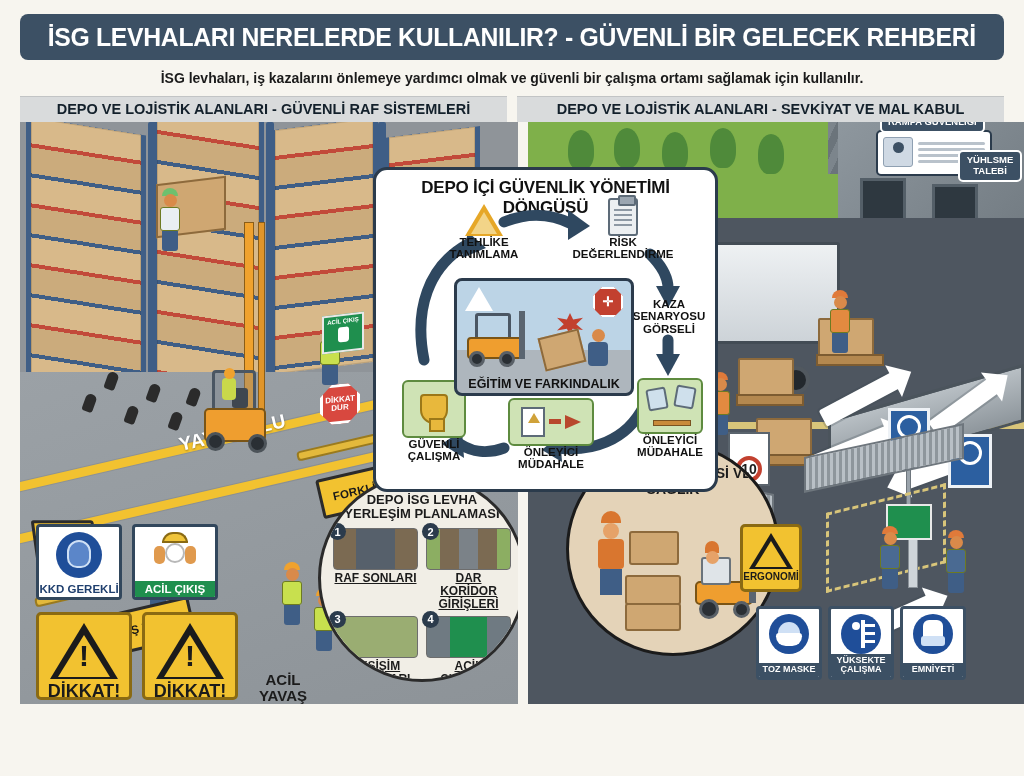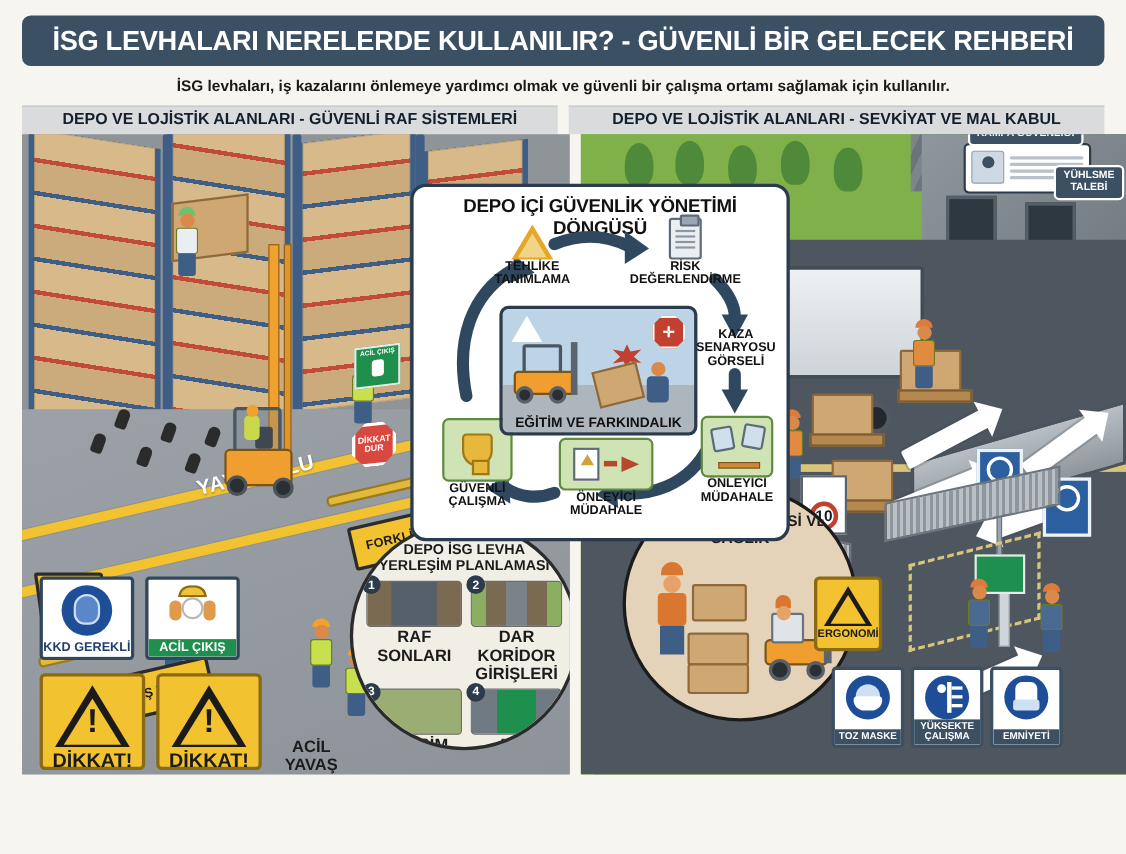--- a/index.html
+++ b/index.html
@@ -216,21 +216,21 @@
   .plan-num {
     position:absolute; left:-4px; top:-5px; width:17px;height:17px;border-radius:50%;
     background:#2b3b4c;color:#fff;font-size:11px;font-weight:bold;
     display:flex;align-items:center;justify-content:center; z-index:3;
   }
   .plan-img { height: 42px; border-radius:4px; border:1px solid #6d6d6d; }
   .pi1 { background: linear-gradient(90deg,#7b6a52 0 26%, #56606b 26% 74%, #7b6a52 74% 100%); }
   .pi2 { background: linear-gradient(90deg,#8cae62 0 16%, #7b6a52 16% 38%, #7b8288 38% 62%, #7b6a52 62% 84%, #8cae62 84% 100%); }
   .pi3 { background: #9aad72; }
   .pi4 { background: linear-gradient(90deg,#6f7a82 0 28%, #1f8f4e 28% 72%, #6f7a82 72% 100%); }
-  .plan-cap { font-size: 15px; font-weight: bold; color:#1b1b1b; line-height:1.1; margin-top:2px; }
+  .plan-cap { font-size: 12px; font-weight: bold; color:#1b1b1b; line-height:1.1; margin-top:2px;text-decoration:underline; }
 
   
   .grass { position:absolute; left:0; top:0; width:498px; height:582px; background:#7fb04a; }
   .trees { position:absolute; left:30px; top:6px; width:300px; height:46px; }
   .tree { position:absolute; width:26px;height:40px;background:#4f8a3a;border-radius:50% 50% 40% 40%; }
   .warehouse-bldg {
     position:absolute; left: 310px; top: 0px; width: 188px; height: 160px;
     background: linear-gradient(135deg,#8e979e 0%,#6e777e 100%);
   }
   .bldg-roof { position:absolute; left:300px; top:0; width:198px; height:52px; background: repeating-linear-gradient(115deg,#7c858c 0 8px,#6b747b 8px 16px); }

